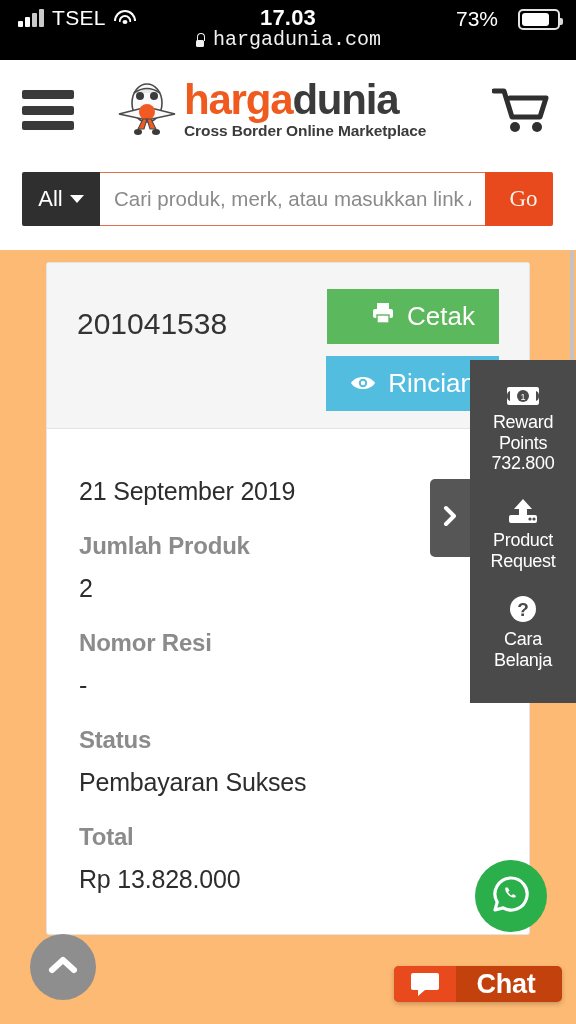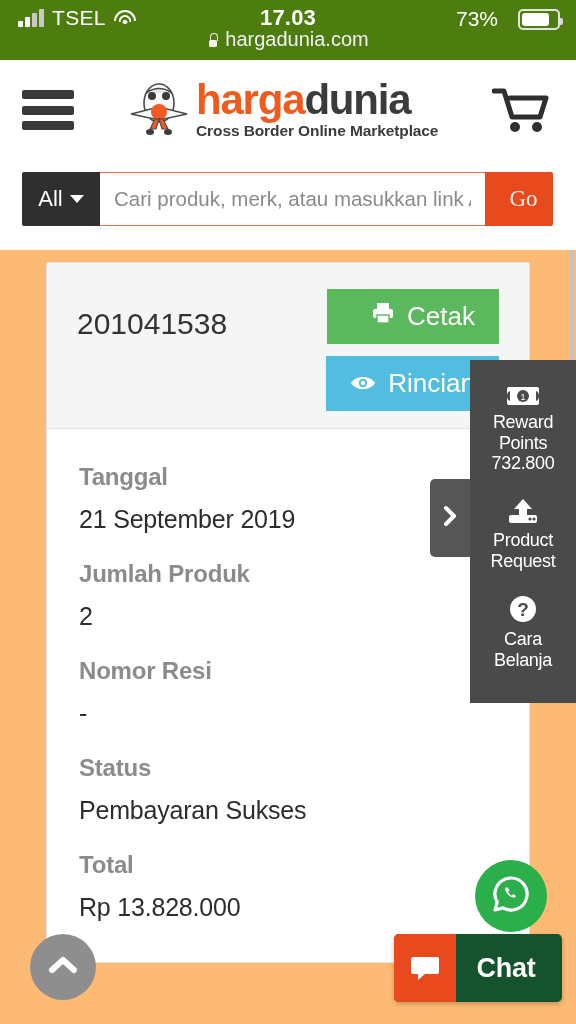--- a/index.html
+++ b/index.html
@@ -7,21 +7,21 @@
     width: 576px; height: 1024px;
     font-family: "Liberation Sans", sans-serif;
     background: #ffffff;
     overflow: hidden;
   }
   #app { position: relative; width: 576px; height: 1024px; background: #ffffff; }
 
   
   .statusbar {
     position: absolute; top: 0; left: 0; width: 576px; height: 60px;
-    background: #4d7c0f; color: #ffffff;
+    background: #000000; color: #ffffff;
   }
   .sb-left { position: absolute; left: 18px; top: 6px; display: flex; align-items: center; gap: 8px; }
   .signal { display: flex; align-items: flex-end; gap: 2px; height: 18px; }
   .signal i { display: block; width: 5px; background: #ffffff; border-radius: 1px; }
   .signal i:nth-child(1) { height: 6px; }
   .signal i:nth-child(2) { height: 10px; }
   .signal i:nth-child(3) { height: 14px; background: #c9c9c9; }
   .signal i:nth-child(4) { height: 18px; background: #c9c9c9; }
   .carrier { font-size: 21px; font-weight: 400; letter-spacing: .3px; }
   .wifi { position: relative; width: 22px; height: 18px; }
@@ -31,33 +31,33 @@
   .wifi span:nth-child(2) { width: 13px; height: 7px; top: 6px; }
   .wifi span:nth-child(3) { width: 5px; height: 4px; top: 11px; border-radius: 50%; background: #fff; border: none; }
   .sb-time { position: absolute; left: 0; right: 0; top: 5px; text-align: center;
              font-size: 22px; font-weight: 700; letter-spacing: .2px; }
   .sb-right { position: absolute; right: 16px; top: 7px; display: flex; align-items: center; gap: 20px; }
   .battpct { font-size: 21px; font-weight: 400; }
   .battery { position: relative; width: 42px; height: 21px; border: 2px solid #e3e3e3; border-radius: 5px; }
   .battery .fill { position: absolute; left: 2px; top: 2px; bottom: 2px; width: 70%; background: #ffffff; border-radius: 3px; }
   .battery .cap { position: absolute; right: -5px; top: 7px; width: 3px; height: 7px; background: #d8d8d8; border-radius: 0 2px 2px 0; }
   .urlbar { position: absolute; left: 0; right: 0; top: 28px; display: flex; align-items: center;
-            justify-content: center; gap: 7px; font-size: 20px; color: #f1f1f1; }
+            justify-content: center; gap: 7px; font-size: 20px; color: #f1f1f1; font-family: Liberation Mono, monospace; }
   .lock { width: 11px; height: 14px; position: relative; display: inline-block; }
   .lock::before { content: ""; position: absolute; left: 1.5px; bottom: 0; width: 8px; height: 7px; background: #f1f1f1; border-radius: 1.5px; }
   .lock::after { content: ""; position: absolute; left: 2.5px; top: 0; width: 6px; height: 7px;
                  border: 1.8px solid #f1f1f1; border-bottom: none; border-radius: 4px 4px 0 0; }
 
   
   .siteheader { position: absolute; top: 60px; left: 0; width: 576px; height: 100px;
                 background: #ffffff; display: flex; align-items: center; }
   .hamburger { position: absolute; left: 22px; top: 50%; transform: translateY(-50%);
                width: 52px; height: 40px; display: flex; flex-direction: column; justify-content: space-between; }
   .hamburger span { display: block; height: 9px; background: #3a3a3a; border-radius: 2px; }
-  .logo-wrap { position: absolute; left: 128px; top: 50%; transform: translateY(-50%);
+  .logo-wrap { position: absolute; left: 116px; top: 50%; transform: translateY(-50%);
                display: flex; align-items: center; gap: 6px; }
   .mascot { width: 62px; height: 66px; position: relative; flex: 0 0 auto; }
   .brandtext { display: flex; flex-direction: column; }
   .brandline { font-size: 42px; font-weight: 700; line-height: .95; letter-spacing: -1.2px; }
   .brand-a { color: #ef5a1e; }
   .brand-b { color: #3b3b3b; }
   .tagline { font-size: 15.5px; font-weight: 700; color: #3b3b3b; letter-spacing: -.1px; margin-top: 3px; }
   .cart { position: absolute; right: 26px; top: 50%; transform: translateY(-50%); width: 58px; height: 48px; }
 
   
@@ -104,21 +104,21 @@
   .sp-label { font-size: 18px; line-height: 1.15; letter-spacing: -.3px; }
   .panel-toggle { position: absolute; right: 106px; top: 479px; width: 40px; height: 78px;
                   background: #565656; border-radius: 5px 0 0 5px; display: flex; align-items: center;
                   justify-content: center; z-index: 31; }
 
   
   .scrolltop { position: absolute; left: 30px; bottom: 24px; width: 66px; height: 66px; border-radius: 50%;
                background: #8e8e8e; display: flex; align-items: center; justify-content: center; z-index: 40; }
   .wa-fab { position: absolute; right: 29px; bottom: 92px; width: 72px; height: 72px; border-radius: 50%;
             background: #2aaf4b; display: flex; align-items: center; justify-content: center; z-index: 40; }
-  .chat-btn { position: absolute; right: 14px; bottom: 22px; width: 168px; height: 68px; background: #14532d;
+  .chat-btn { position: absolute; right: 14px; bottom: 22px; width: 168px; height: 36px; background: #c2410c;
               border-radius: 5px; display: flex; align-items: center; z-index: 40; overflow: hidden;
               box-shadow: 0 2px 5px rgba(0,0,0,.22); }
   .chat-icon-box { width: 62px; height: 100%; background: #e8491d; display: flex; align-items: center; justify-content: center; }
   .chat-label { flex: 1; text-align: center; color: #ffffff; font-size: 27px; font-weight: 700; letter-spacing: -.3px; padding-right: 6px; }
 </style>
 </head>
 <body>
 
 <div id="app">
 
@@ -226,21 +226,20 @@
                 <circle cx="13" cy="9" r="2.2" fill="#ffffff"></circle>
               </svg>
             </span>
             <span>Rincian</span>
           </button>
         </div>
       </div>
 
       <div class="card-body">
         <div class="field">
-          <div class="field-label">Tanggal</div>
           <div class="field-value">21 September 2019</div>
         </div>
         <div class="field">
           <div class="field-label">Jumlah Produk</div>
           <div class="field-value">2</div>
         </div>
         <div class="field">
           <div class="field-label">Nomor Resi</div>
           <div class="field-value">-</div>
         </div>

